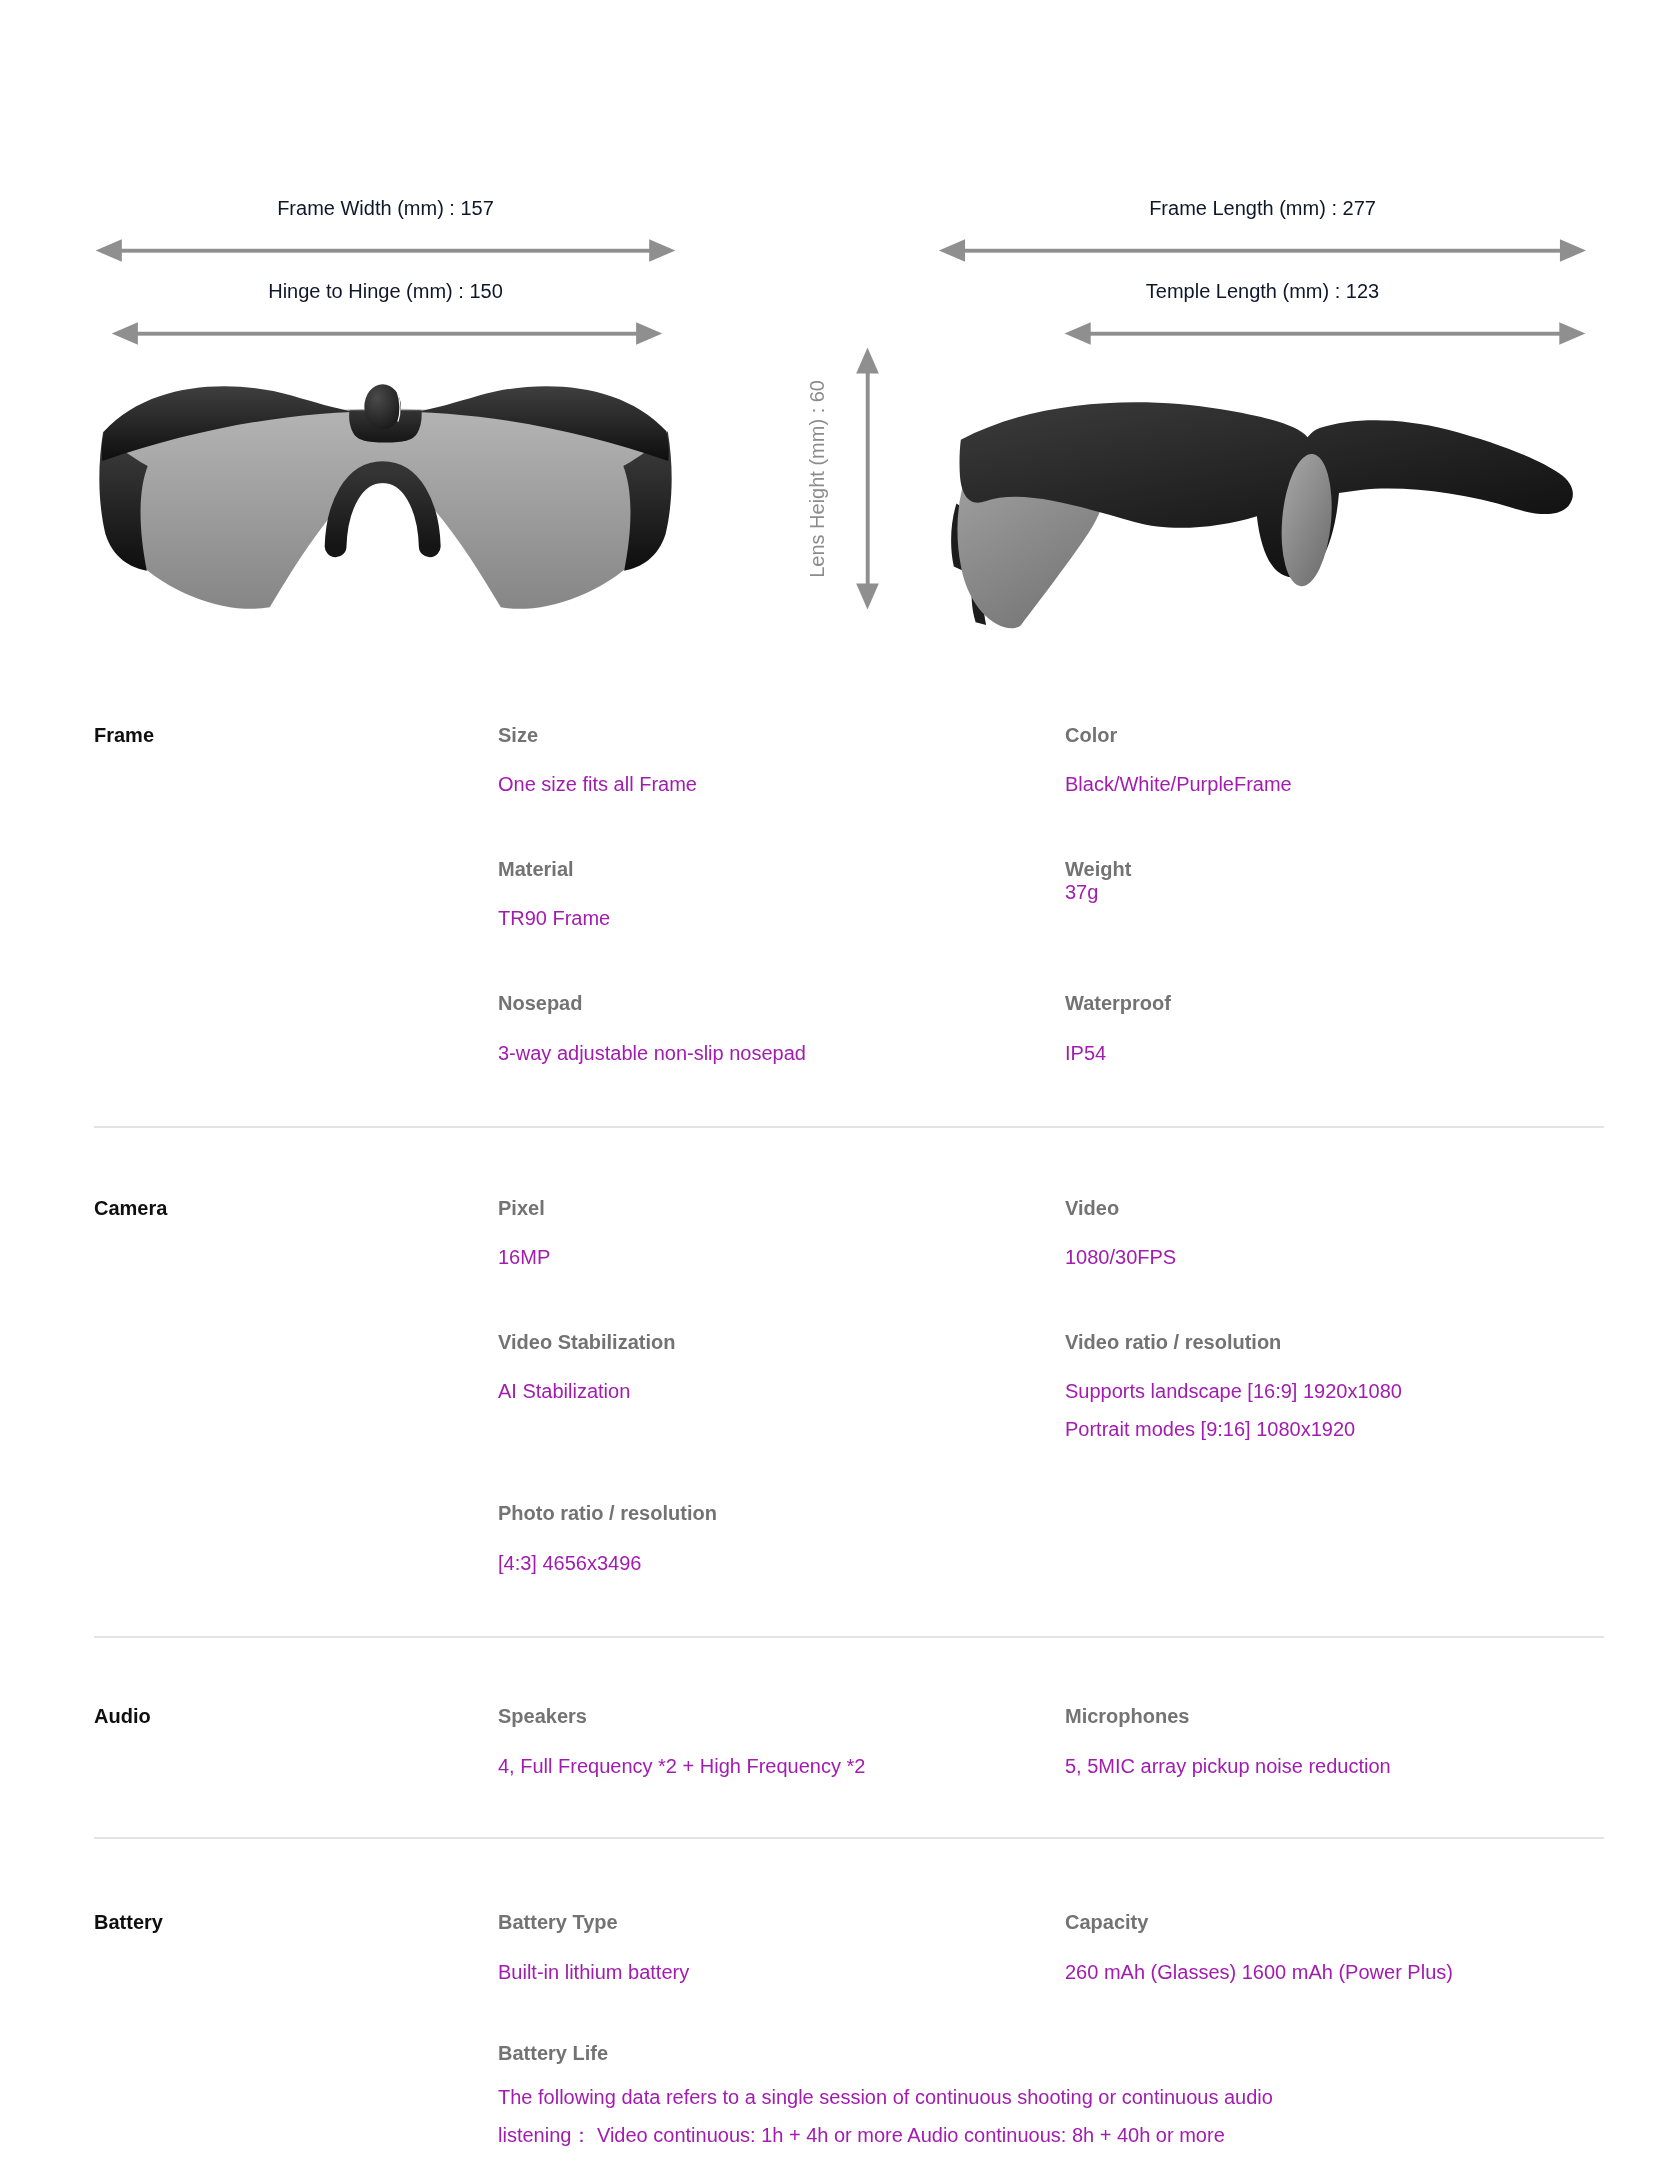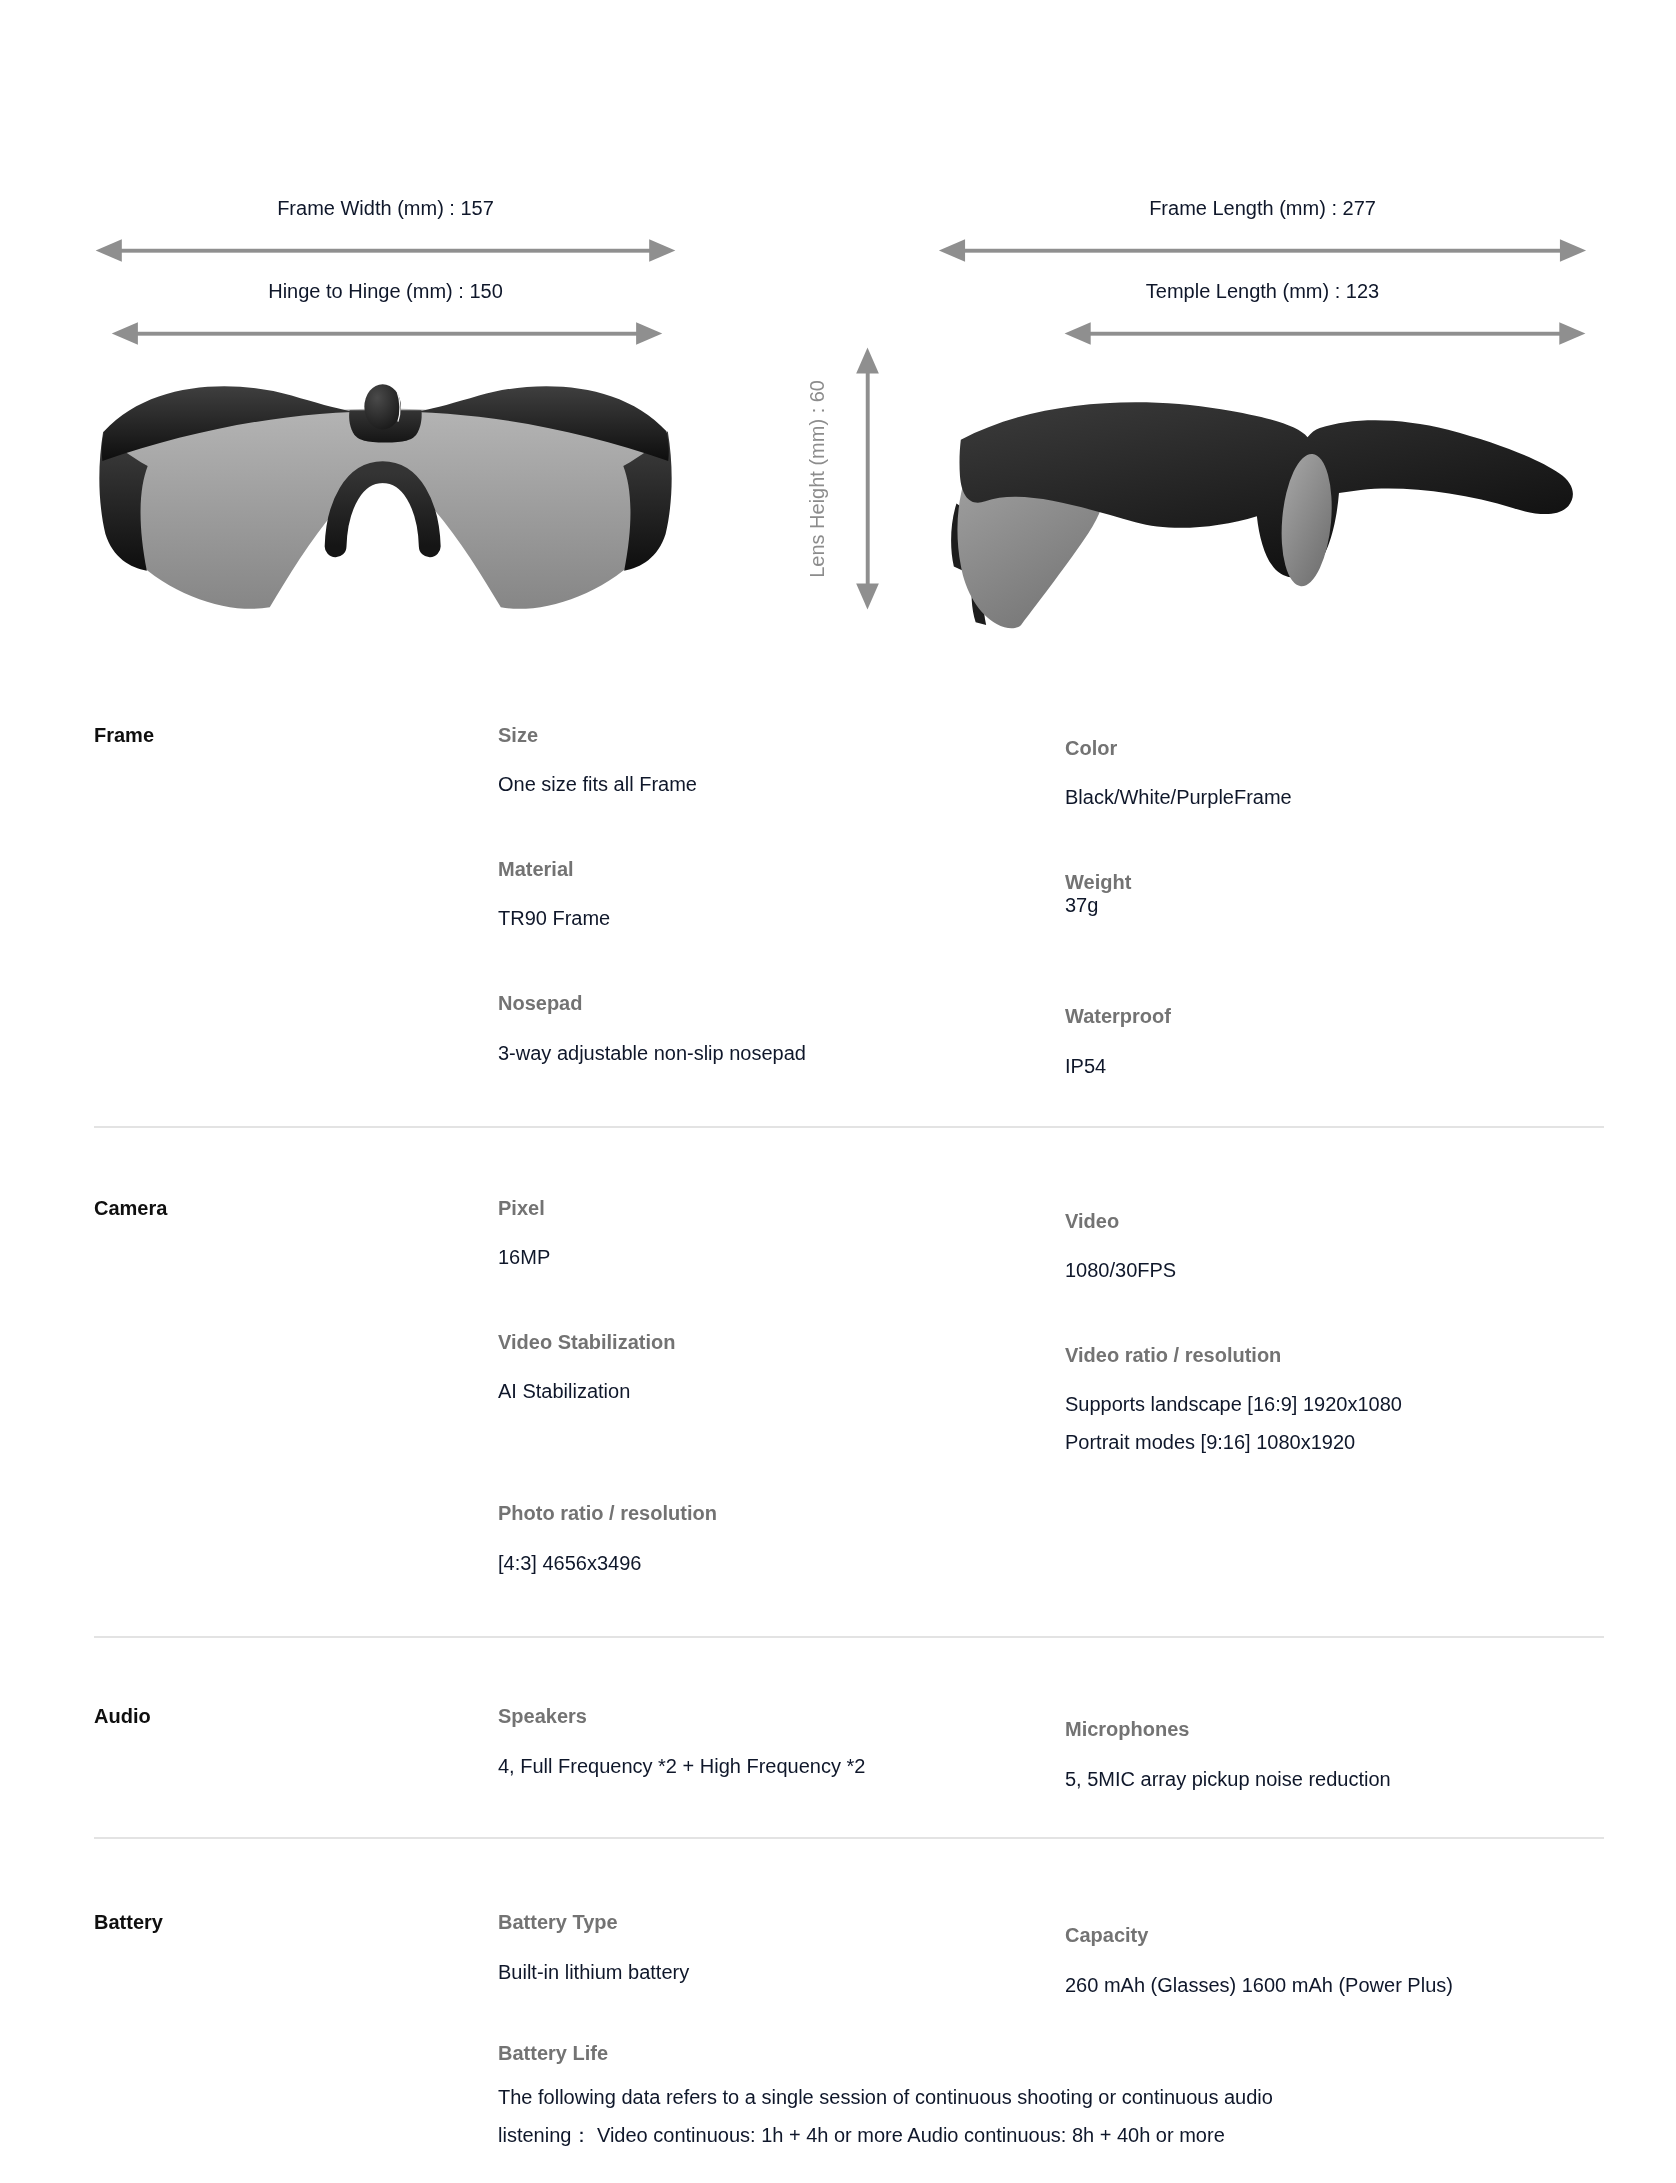--- a/index.html
+++ b/index.html
@@ -5,24 +5,24 @@
   html,body{margin:0;padding:0;}
   body{
     width:1677px;height:2607px;position:relative;background:#ffffff;
     font-family:"Liberation Sans", sans-serif;overflow:hidden;
   }
   .abs{position:absolute;}
   .t{position:absolute;font-size:20px;line-height:24.5px;white-space:nowrap;}
   .dimlabel{color:#0f172a;text-align:center;}
   .cat{color:#0f0f0f;font-weight:700;}
   .h{color:#737373;font-weight:700;}
-  .v{color:#0f172a;font-weight:400;}
+  .v{color:#a21caf;font-weight:400;}
   .divider{position:absolute;height:2.2px;background:#e3e3e3;left:94px;width:1510px;}
   .c2{left:498px;}
-  .c3{left:1065px;margin-top:13px;}
+  .c3{left:1065px;}
   .vlabel-wrap{position:absolute;left:742px;top:346px;width:87px;height:265px;display:flex;align-items:center;justify-content:flex-end;}
   .vlabel{writing-mode:vertical-rl;transform:rotate(180deg);font-size:20px;color:#8c8c8c;white-space:nowrap;}
   svg{display:block;}
 </style>
 </head>
 <body>
 
 <div class="t dimlabel" style="left:94px;top:196px;width:583px;">Frame Width (mm) : 157</div>
 <div class="abs" style="left:94px;top:237px;">
   <svg width="583" height="27" viewBox="0 0 1335 62">

